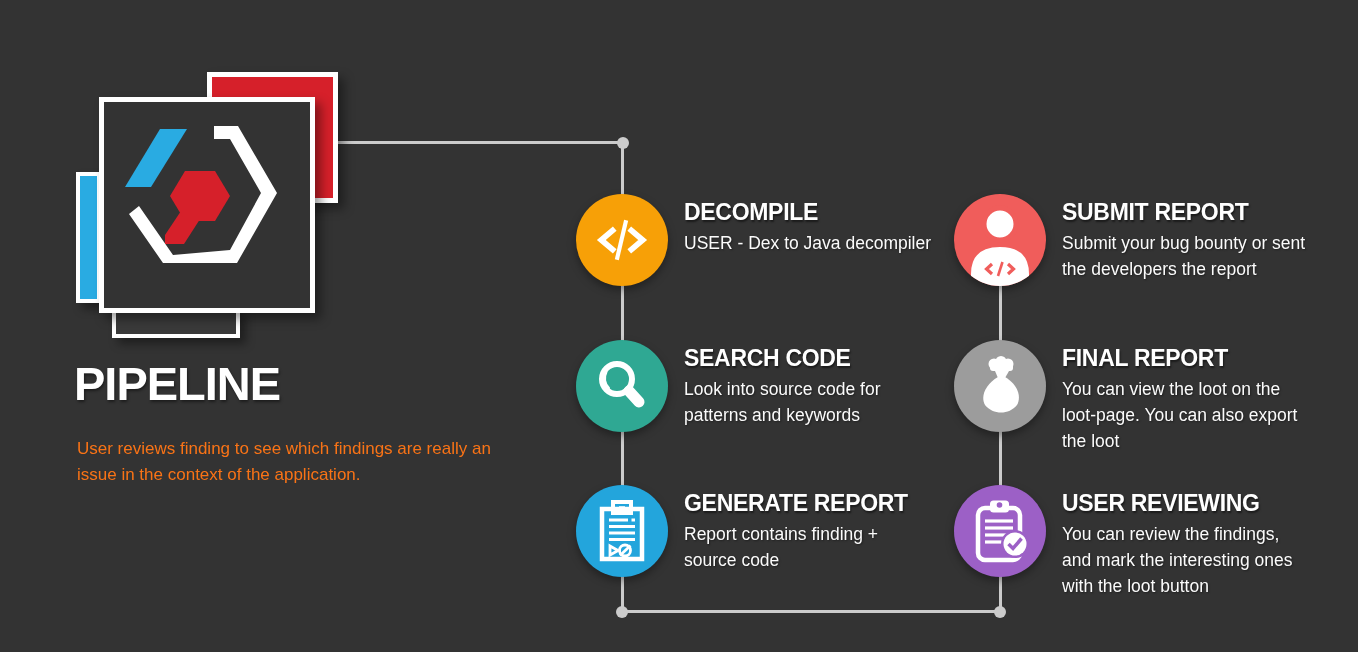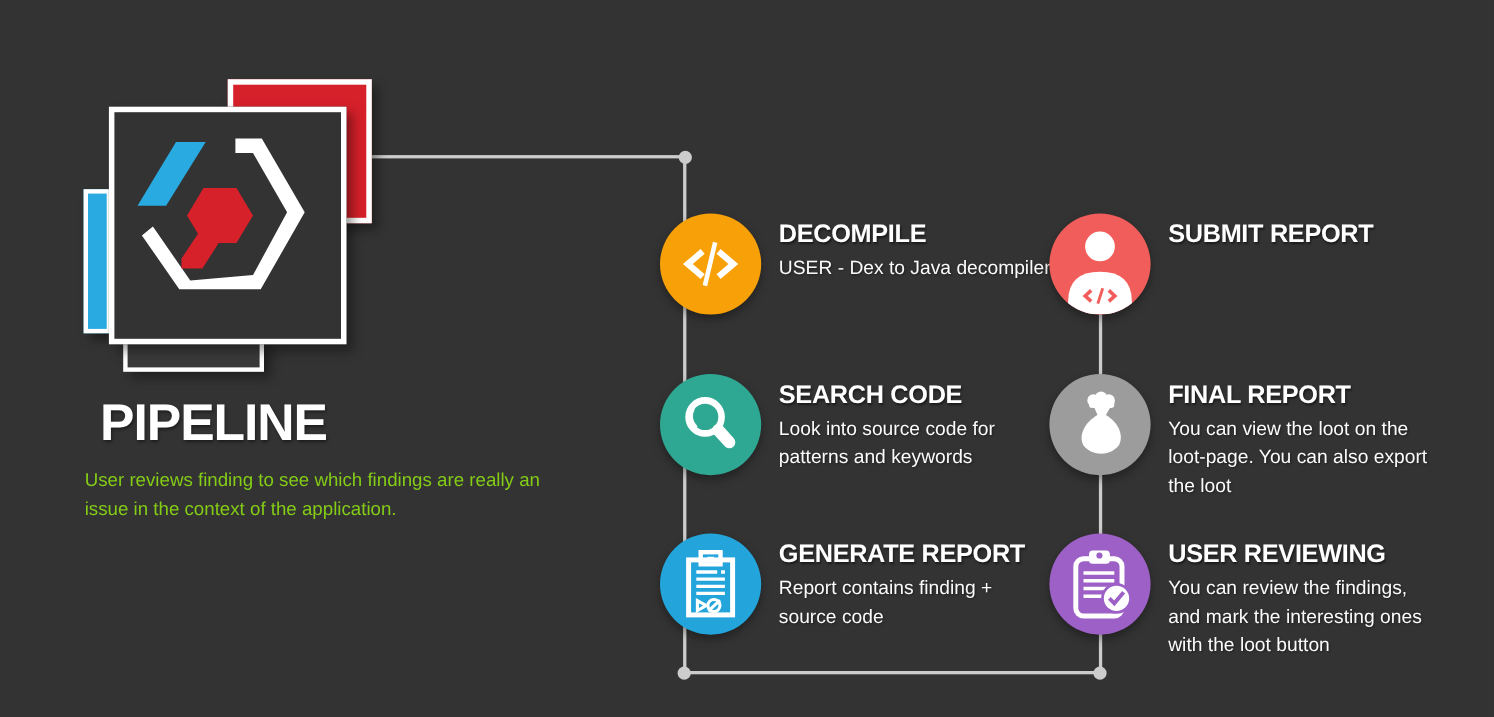--- a/index.html
+++ b/index.html
@@ -21,30 +21,30 @@
   
   .logo { position:absolute; left:60px; top:60px; width:305px; height:295px; }
   .logo .sq { position:absolute; box-shadow:6px 6px 10px rgba(0,0,0,.4); }
   .sq-red  { left:147px; top:12px; width:131px; height:131px; background:#d6202a; border:5px solid #fff; z-index:1; }
   .sq-cyan { left:16px; top:112px; width:25px; height:131px; background:#29abe2; border:4px solid #fff; z-index:1; }
   .sq-bottom { left:52px; top:248px; width:128px; height:30px; background:#3a3a3a; border:4px solid #fff; z-index:1; }
   .sq-main { left:39px; top:37px; width:216px; height:216px; background:#333333; border:5px solid #fff; z-index:2; }
   .sq-main svg { position:absolute; left:3px; top:2px; }
   
   .page-title {
-    position:absolute; left:91px; top:356px; font-size:47px; font-weight:bold;
+    position:absolute; left:74px; top:356px; font-size:47px; font-weight:bold;
     letter-spacing:-1px; color:#fff; text-shadow:1px 2px 3px rgba(0,0,0,.45);
   }
   .page-desc {
-    position:absolute; left:77px; top:424px; width:470px; font-size:17px;
-    line-height:26px; color:#84cc16; white-space:pre-line;
+    position:absolute; left:77px; top:436px; width:470px; font-size:17px;
+    line-height:26px; color:#f97316; white-space:pre-line;
   }
   
   .step { position:absolute; display:flex; gap:16px; }
-  .step-l { left:600px; }
+  .step-l { left:576px; }
   .step-r { left:954px; }
   .row-1 { top:194px; }
   .row-2 { top:340px; }
   .row-3 { top:485px; }
   .circle {
     flex:0 0 auto; width:92px; height:92px; border-radius:50%;
     display:flex; align-items:center; justify-content:center;
     position:relative; overflow:hidden; box-shadow:0 4px 9px rgba(0,0,0,.35);
   }
   .circle svg { display:block; }
@@ -149,20 +149,22 @@
       <svg width="92" height="92" viewBox="0 0 92 92">
         <path d="M17 92 L17 80 Q17 53 46 53 Q75 53 75 80 L75 92 Z" fill="#ffffff"></path>
         <circle cx="46" cy="30" r="16" fill="#ffffff" stroke="#f05d5b" stroke-width="5"></circle>
         <path d="M38 70 L32.5 75 L38 80" fill="none" stroke="#f05d5b" stroke-width="3.2"></path>
         <path d="M54 70 L59.5 75 L54 80" fill="none" stroke="#f05d5b" stroke-width="3.2"></path>
         <line x1="48.5" y1="68" x2="44" y2="82" stroke="#f05d5b" stroke-width="2.6"></line>
       </svg>
     </div>
     <div class="step-text">
       <div class="step-title">SUBMIT REPORT</div>
+      <div class="step-desc">Submit your bug bounty or sent
+the developers the report</div>
     </div>
   </div>
 
   <div class="step step-r row-3">
     <div class="circle" style="background-color: rgb(156, 96, 198);">
       <svg width="60" height="68" viewBox="0 0 60 68">
         <rect x="8" y="11" width="42" height="52" rx="7" fill="none" stroke="#fff" stroke-width="4.5"></rect>
         <rect x="20" y="3.5" width="19" height="12" rx="3.5" fill="#fff"></rect>
         <circle cx="29.5" cy="8" r="2.8" fill="#9c60c6"></circle>
         <line x1="15" y1="24" x2="43" y2="24" stroke="#fff" stroke-width="3.2"></line>

